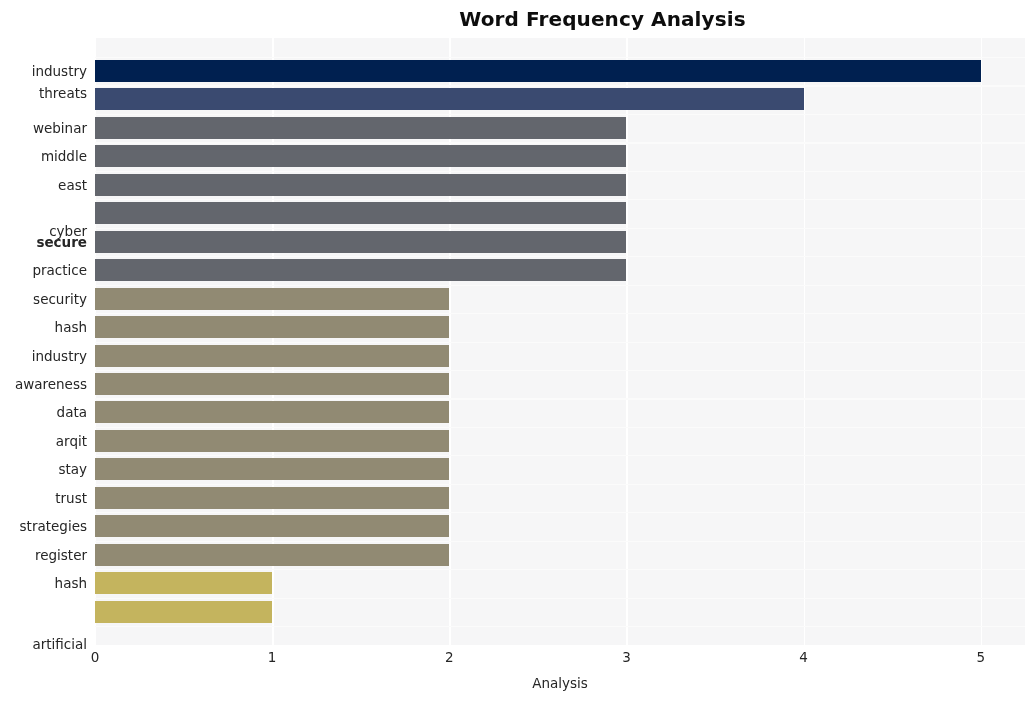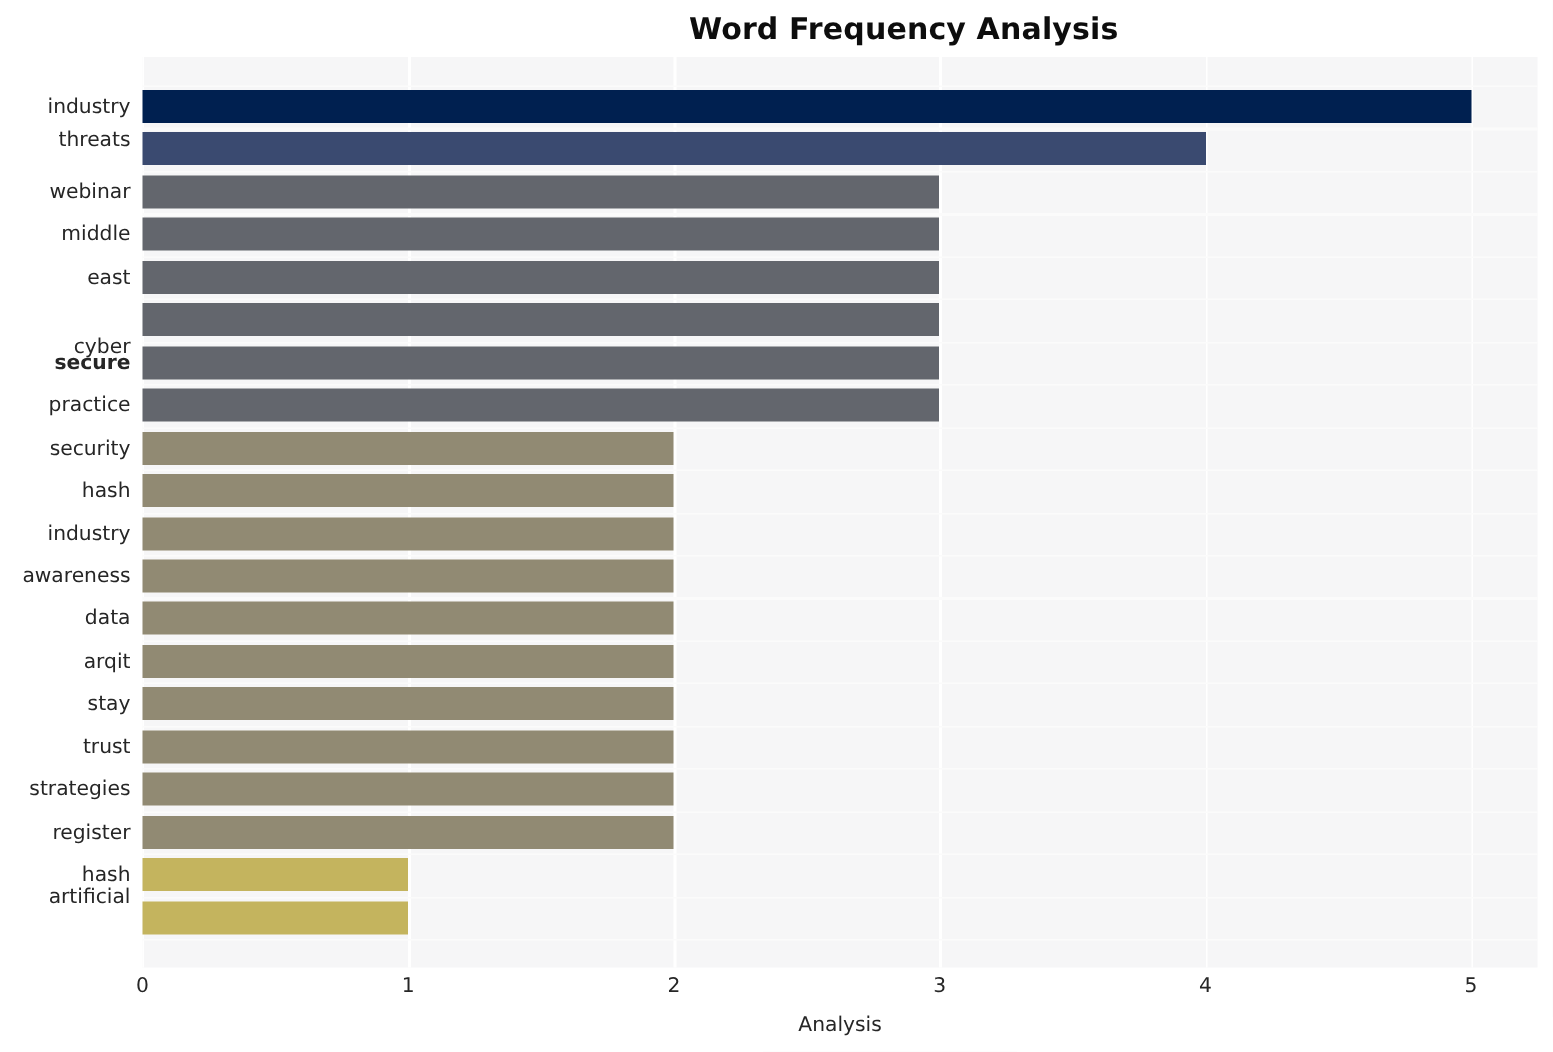--- a/index.html
+++ b/index.html
@@ -189,21 +189,21 @@
     <div class="ytick-label" style="top: 278.05px;">hash</div>
     <div class="ytick-label" style="top: 306.5px;">industry</div>
     <div class="ytick-label" style="top: 334.95px;">awareness</div>
     <div class="ytick-label" style="top: 363.4px;">data</div>
     <div class="ytick-label" style="top: 391.85px;">arqit</div>
     <div class="ytick-label" style="top: 420.3px;">stay</div>
     <div class="ytick-label" style="top: 448.75px;">trust</div>
     <div class="ytick-label" style="top: 477.2px;">strategies</div>
     <div class="ytick-label" style="top: 505.65px;">register</div>
     <div class="ytick-label" style="top: 534.1px;">hash</div>
-    <div class="ytick-label" style="top: 549px;">artificial</div>
+    <div class="ytick-label" style="top: 595px;">artificial</div>
   </div>
 
 <div id="xlabels-layer">
     <div class="xtick-label" style="left: 0px;">0</div>
     <div class="xtick-label" style="left: 177.143px;">1</div>
     <div class="xtick-label" style="left: 354.286px;">2</div>
     <div class="xtick-label" style="left: 531.429px;">3</div>
     <div class="xtick-label" style="left: 708.571px;">4</div>
     <div class="xtick-label" style="left: 885.714px;">5</div>
   </div>

